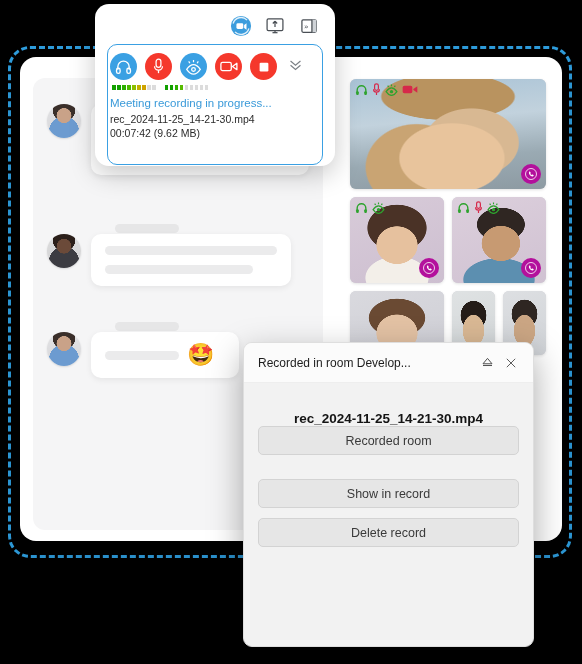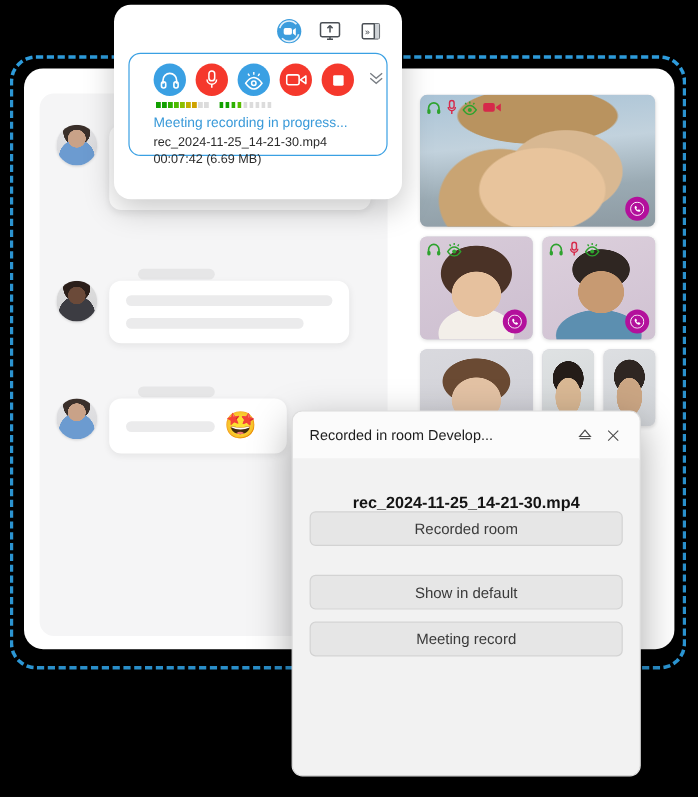--- a/index.html
+++ b/index.html
@@ -97,24 +97,24 @@
     border-radius: 14px;
     box-shadow: 0 8px 26px rgba(0,0,0,.22);
   }
   .rec-topbar {
     position: absolute; right: 14px; top: 10px;
     display: flex; align-items: center; gap: 10px;
   }
   .top-btn { width: 24px; height: 24px; display: flex; align-items: center; justify-content: center; cursor: pointer; }
   .rec-inner {
     position: absolute; left: 12px; top: 40px;
-    width: 216px; height: 86px;
+    width: 216px; height: 121px;
     border: 1.6px solid #3aa0e3;
     border-radius: 10px;
-    padding: 8px 10px 0 20px;
+    padding: 8px 10px 0 2px;
   }
   .ctrl-row { display: flex; align-items: center; gap: 8px; }
   .cbtn {
     width: 27px; height: 27px; border-radius: 50%;
     display: flex; align-items: center; justify-content: center;
     cursor: pointer; flex: 0 0 27px;
   }
   .cbtn.blue { background: #3aa0e3; }
   .cbtn.red  { background: #f5382c; }
   .chev { margin-left: 2px; cursor: pointer; color: #6f7378; }
@@ -426,21 +426,21 @@
           <span class="seg"></span>
             <span class="seg"></span>
             <span class="seg"></span>
           <span class="seg"></span>
             <span class="seg"></span>
         </div>
       </div>
 
       <div class="rec-status">Meeting recording in progress...</div>
       <div class="rec-file">rec_2024-11-25_14-21-30.mp4</div>
-      <div class="rec-file" style="margin-top:0;">00:07:42 (6.69 MB)</div>
+      <div class="rec-file" style="margin-top:0;">00:07:42 (9.62 MB)</div>
     </div>
   </div>
 
   <div class="dialog">
     <div class="dlg-titlebar">
       <div class="dlg-title">Recorded in room Develop...</div>
       <div class="dlg-icon">
         <svg width="15" height="15" viewBox="0 0 20 20">
             <path d="M10 4.5l6 7.2H4z" fill="none" stroke="#4b4b4b" stroke-width="1.3"></path>
             <rect x="4" y="13.4" width="12" height="1.3" fill="#4b4b4b"></rect>
@@ -454,18 +454,18 @@
     </div>
 
     <div class="dlg-body">
       <div class="dlg-filename">rec_2024-11-25_14-21-30.mp4</div>
 
       <div class="btn-row">
         <div class="btn">Recorded room</div>
       </div>
 
       <div class="gap14"></div>
-      <div class="btn wide">Show in default</div>
-      <div class="btn wide">Meeting record</div>
+      <div class="btn wide">Show in record</div>
+      <div class="btn wide">Delete record</div>
     </div>
   </div>
 
 </div>
 
 </body></html>

